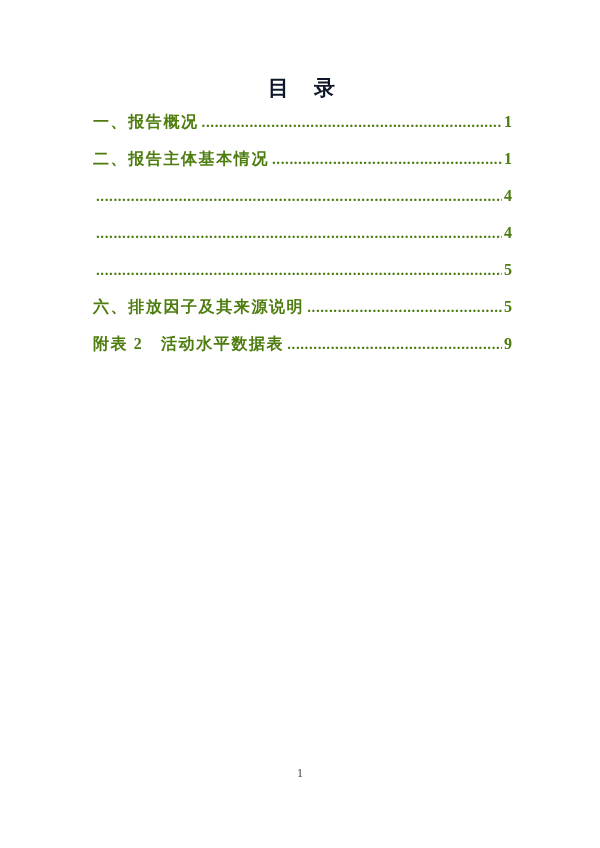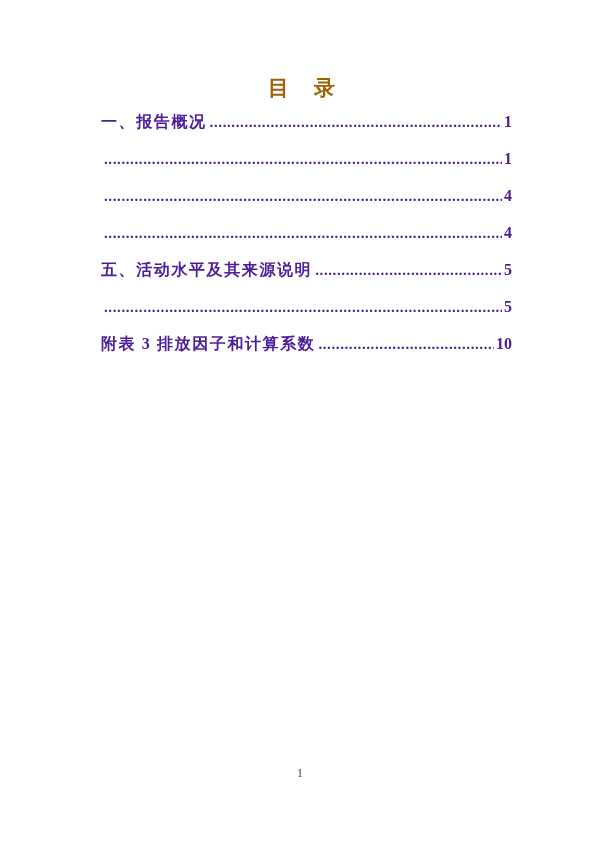--- a/index.html
+++ b/index.html
@@ -14,34 +14,33 @@
     width: 600px; height: 848px;
     background: #ffffff;
     padding: 74px 88px 0 93px;
   }
   .doc-title {
     height: 29px;
     line-height: 29px;
     text-align: center;
     font-size: 21px;
     font-weight: bold;
-    color: #a16207;
+    color: #0f172a;
     letter-spacing: 2px;
   }
   .toc { margin-top: 0; }
   .toc-row {
     display: flex;
     align-items: baseline;
     height: 37px;
     line-height: 37px;
     font-size: 16px;
     font-weight: bold;
-    color: #4c1d95;
+    color: #4d7c0f;
     cursor: pointer;
-    margin-left: 8px;
   }
   .toc-label {
     white-space: nowrap;
     letter-spacing: 1.6px;
   }
   .toc-leader {
     flex: 1;
     overflow: hidden;
     white-space: nowrap;
     margin: 0 2px 0 3px;
@@ -74,49 +73,50 @@
   <div class="doc-title">目　录</div>
 
   <div class="toc" id="toc">
   <div class="toc-row">
     <span class="toc-label">一、报告概况</span>
     <span class="toc-leader"></span>
     <span class="toc-page">1</span>
   </div>
 
   <div class="toc-row">
+    <span class="toc-label">二、报告主体基本情况</span>
     <span class="toc-leader"></span>
     <span class="toc-page">1</span>
   </div>
 
   <div class="toc-row">
     <span class="toc-leader"></span>
     <span class="toc-page">4</span>
   </div>
 
   <div class="toc-row">
     <span class="toc-leader"></span>
     <span class="toc-page">4</span>
   </div>
 
   <div class="toc-row">
-    <span class="toc-label">五、活动水平及其来源说明</span>
     <span class="toc-leader"></span>
     <span class="toc-page">5</span>
   </div>
 
   <div class="toc-row">
+    <span class="toc-label">六、排放因子及其来源说明</span>
     <span class="toc-leader"></span>
     <span class="toc-page">5</span>
   </div>
 
 
 
+  <div class="toc-row">
+    <span class="toc-label">附表 2　活动水平数据表</span>
+    <span class="toc-leader"></span>
+    <span class="toc-page">9</span>
+  </div>
 
-  <div class="toc-row">
-    <span class="toc-label">附表 3 排放因子和计算系数</span>
-    <span class="toc-leader"></span>
-    <span class="toc-page">10</span>
-  </div>
 </div>
 
   <div class="footer-page-number">1</div>
 </div>
 
 </body></html>

